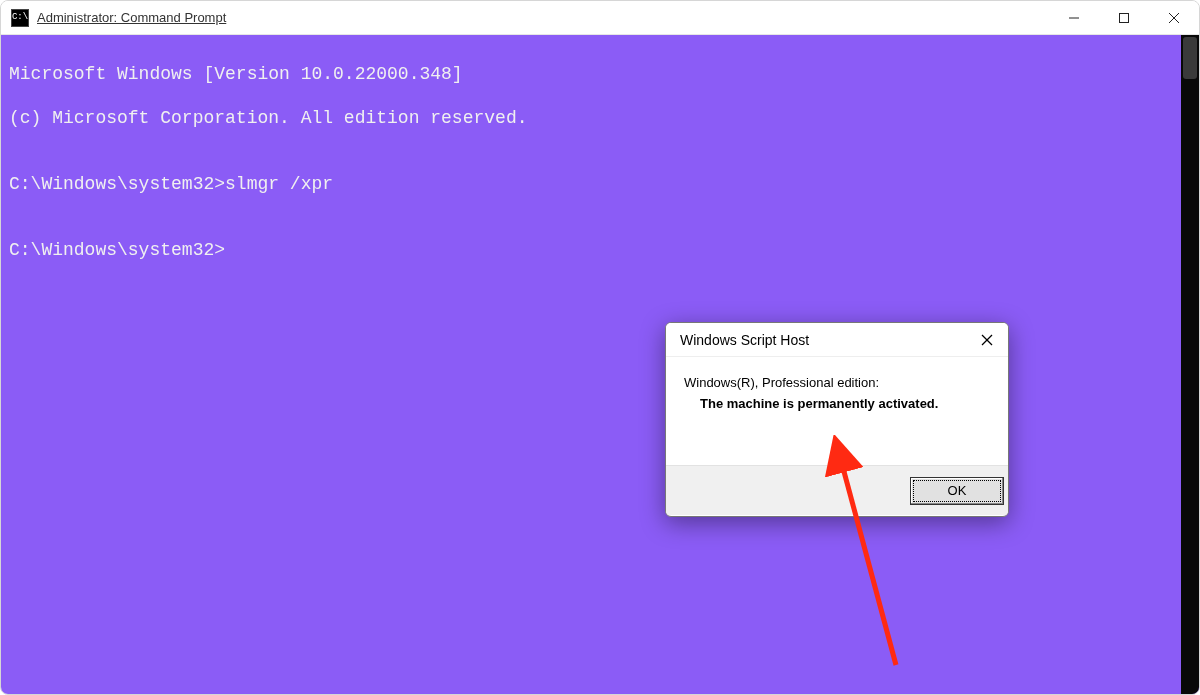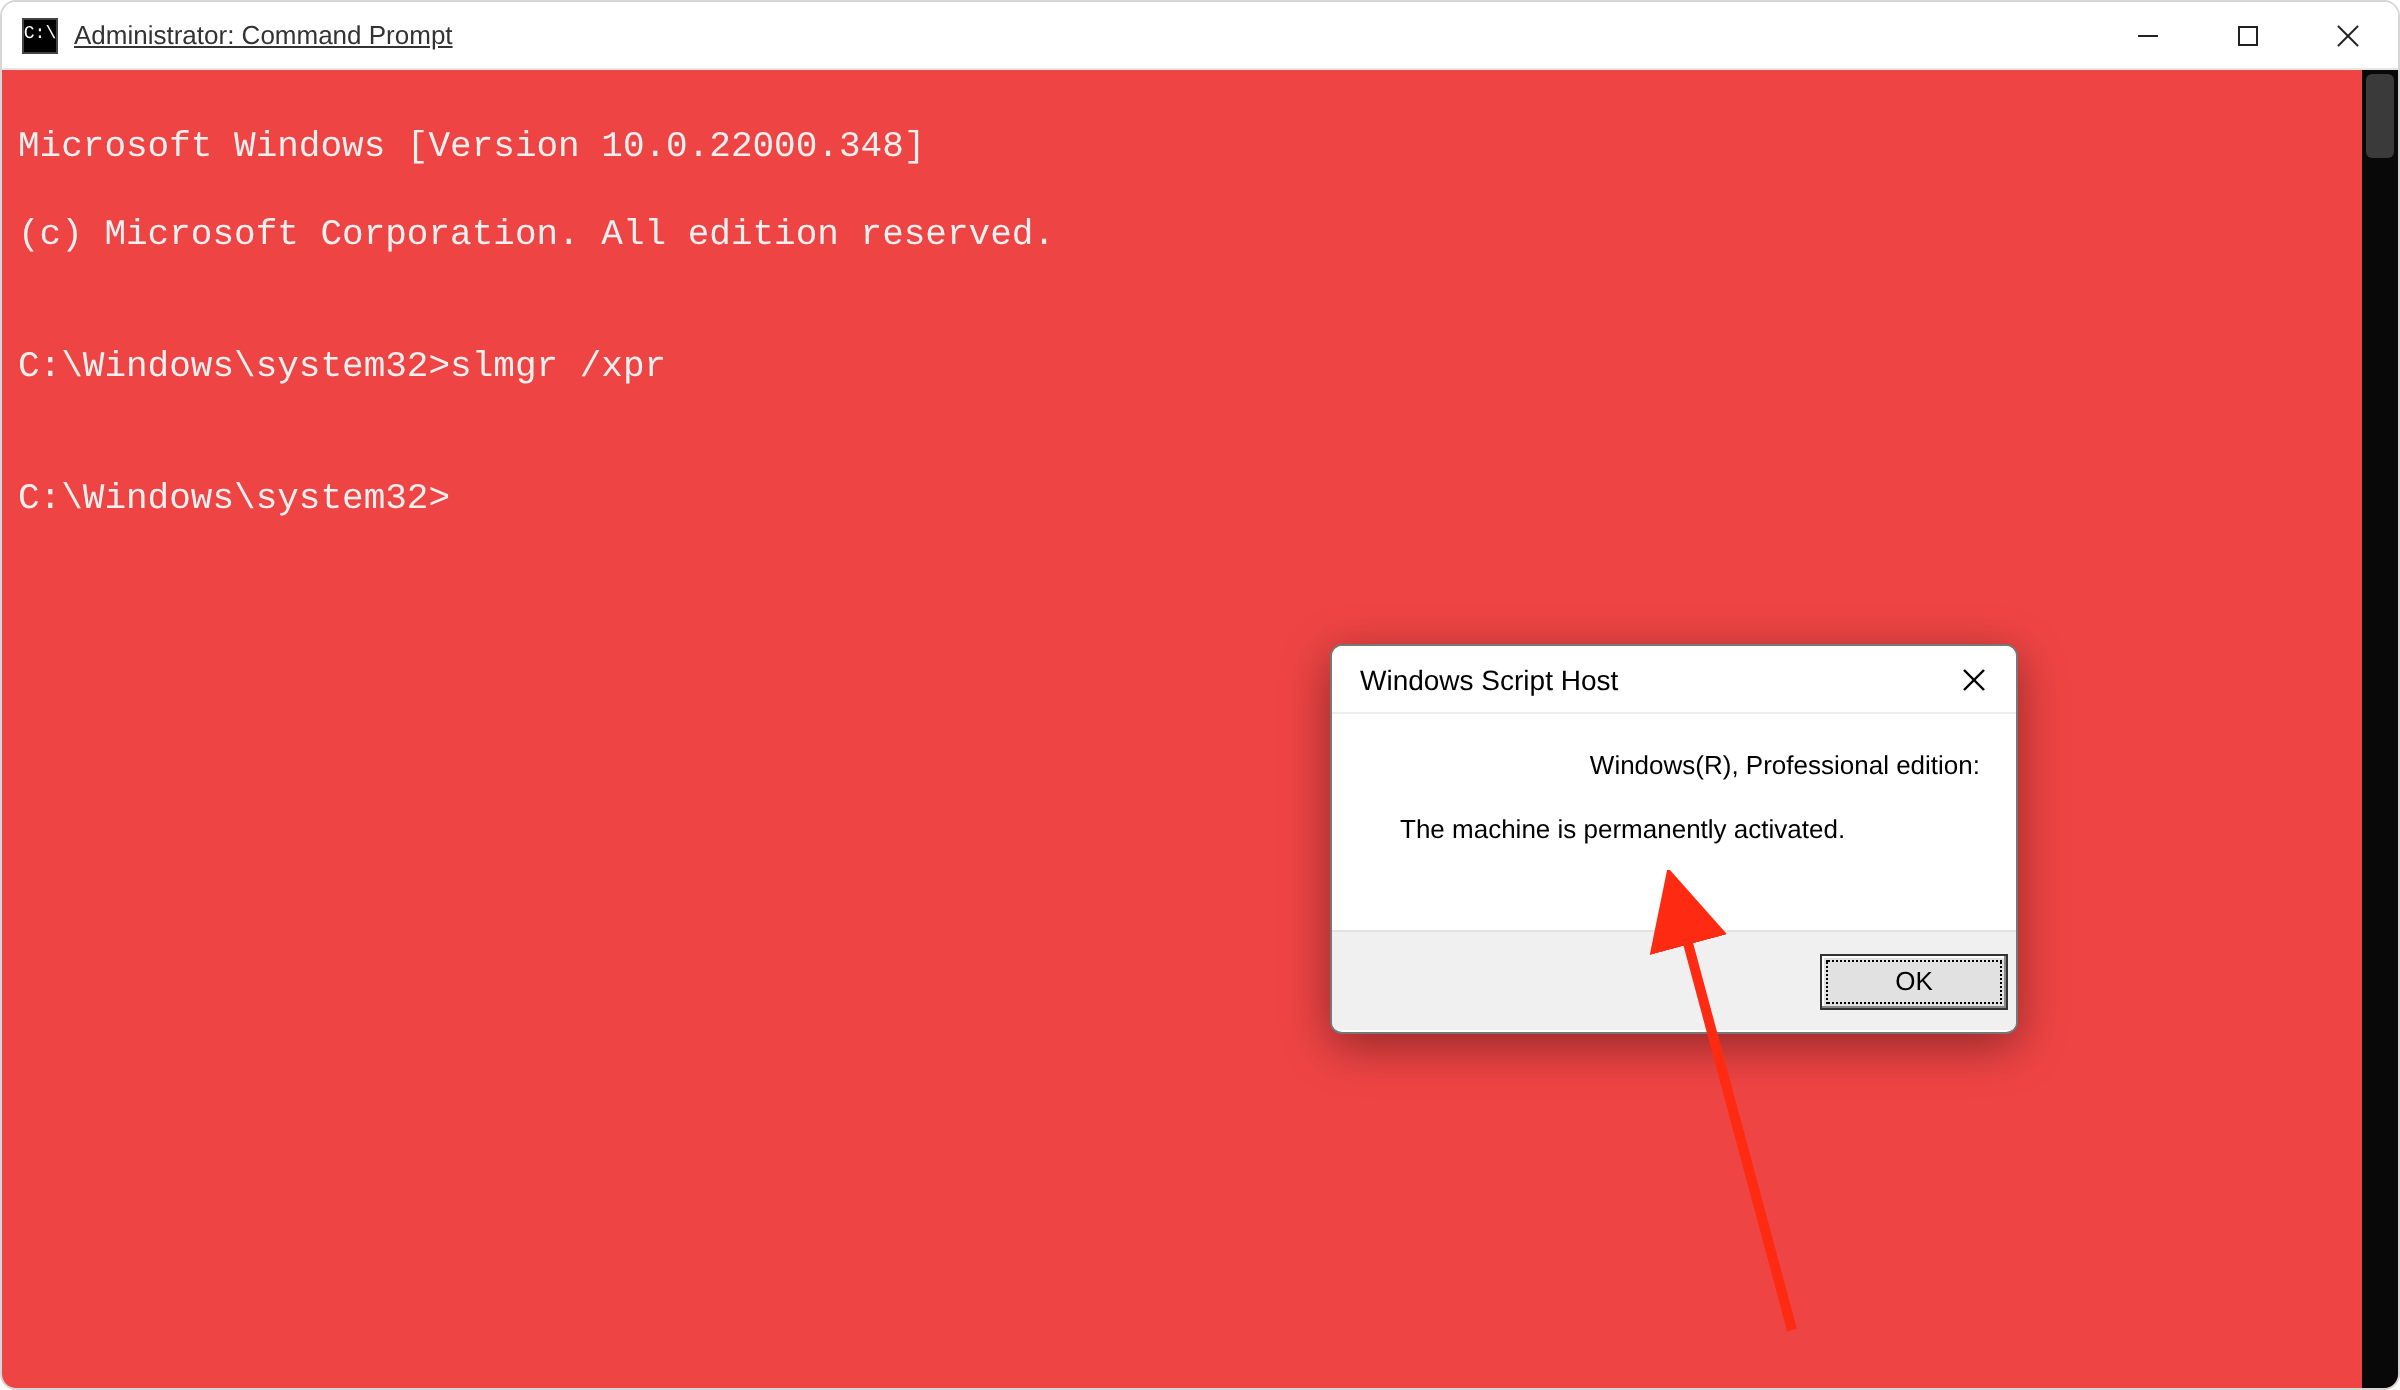--- a/index.html
+++ b/index.html
@@ -61,21 +61,21 @@
     justify-content: center;
     color: #222;
   }
   .win-btn svg { width: 12px; height: 12px; stroke: currentColor; fill: none; stroke-width: 1; }
 
   
   .console-wrap {
     position: relative;
     width: 100%;
     height: calc(695px - 34px);
-    background: #ef4444;
+    background: #8b5cf6;
   }
   .console {
     position: absolute;
     inset: 0;
     padding: 6px 8px;
     color: #f0f0f0;
     font-family: Consolas, "Courier New", monospace;
     font-size: 18px;
     line-height: 22px;
     white-space: pre;
@@ -136,22 +136,22 @@
     display:flex; align-items:center; justify-content:center;
     color:#000;
   }
   .dialog .dlg-close svg { width:12px; height:12px; stroke: currentColor; stroke-width:1.2; fill:none; }
 
   .dialog .dlg-body {
     padding: 18px 18px 12px 18px;
     height: 108px;
     background:#fff;
   }
-  .dialog .dlg-body .msg1 { margin:0 0 17px 0;text-align:right; }
-  .dialog .dlg-body .msg2 { margin:0 0 16px 16px; }
+  .dialog .dlg-body .msg1 { margin:0 0 6px 0; }
+  .dialog .dlg-body .msg2 { margin:0 0 16px 16px;font-weight:bold; }
 
   .dialog .dlg-buttons {
     height: 50px;
     background: #f0f0f0;
     border-top: 1px solid #e2e2e2;
     display:flex;
     justify-content: flex-end;
     align-items: center;
     padding-right: 4px;
   }

